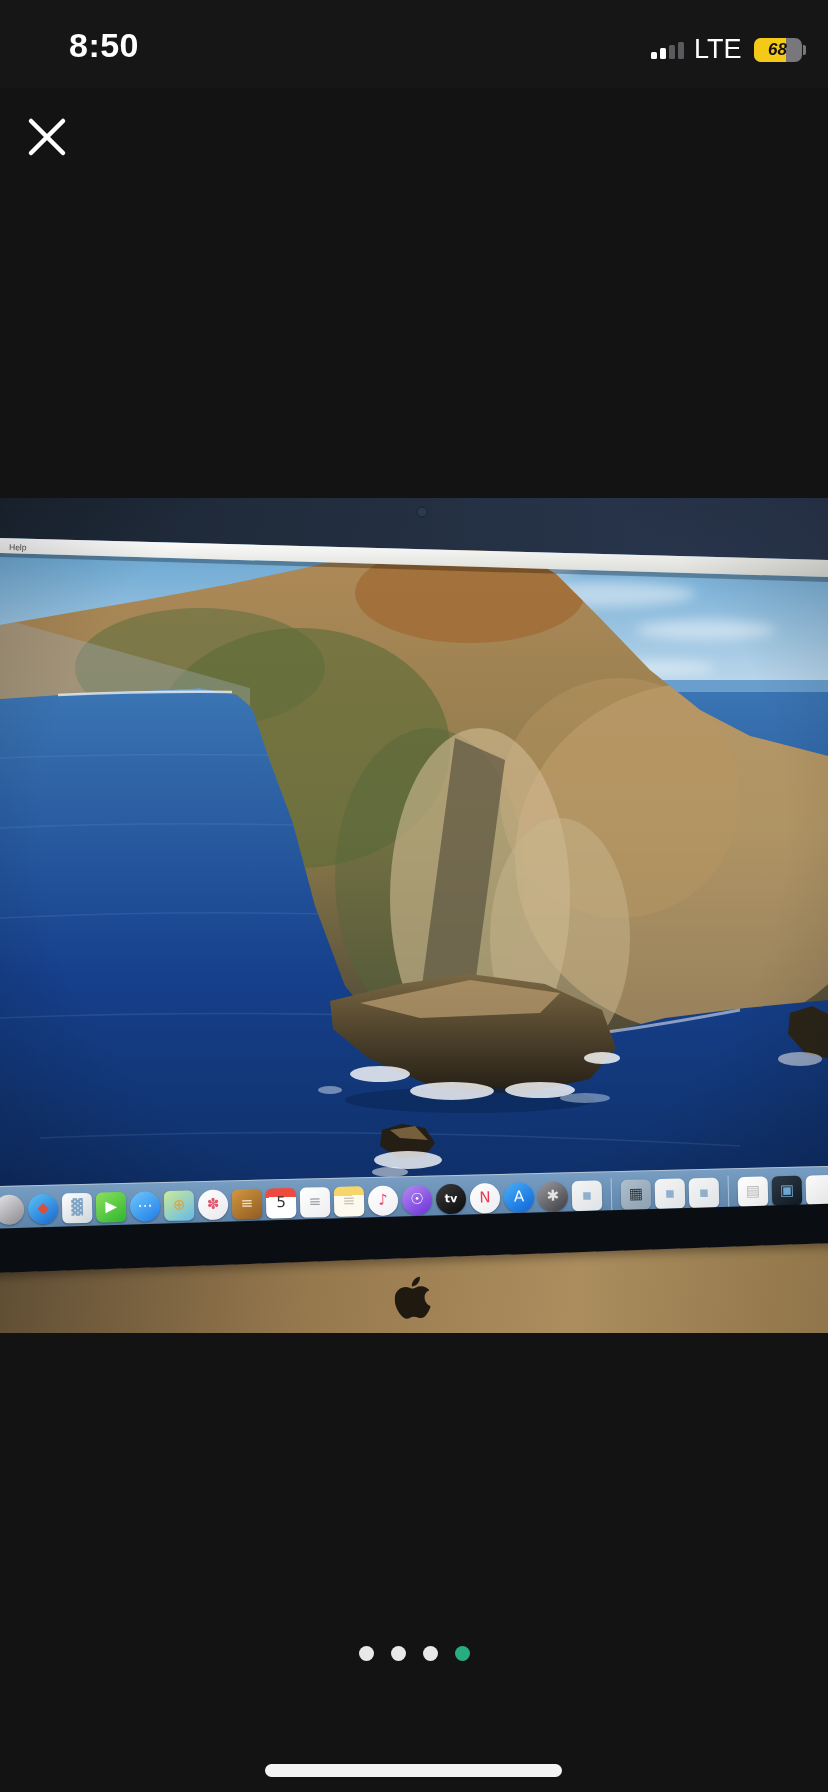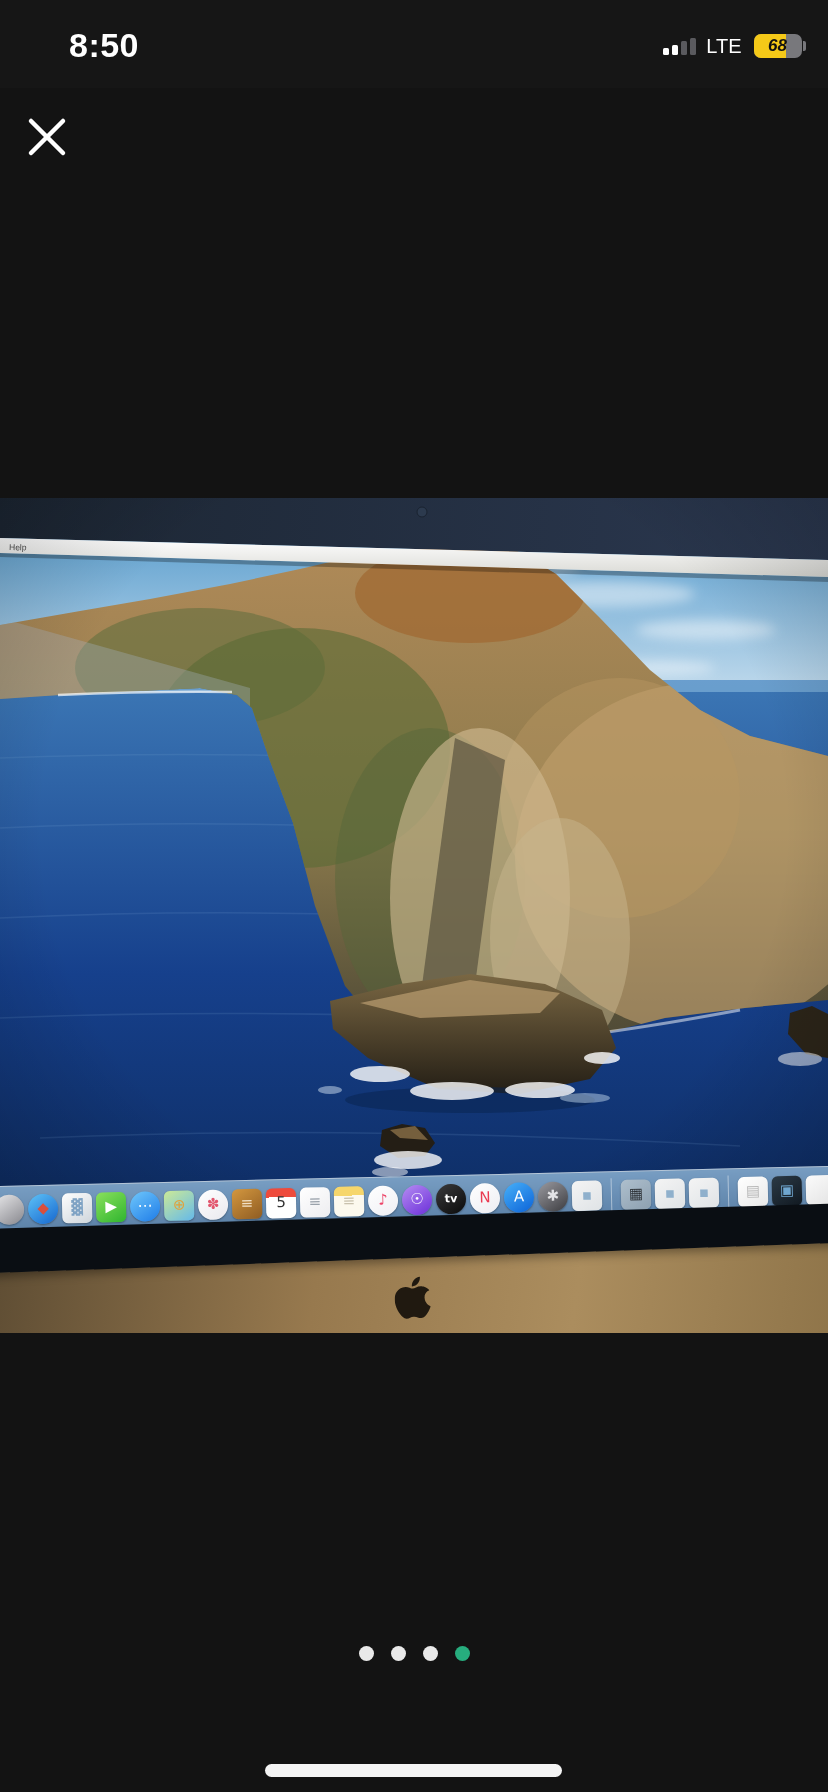--- a/index.html
+++ b/index.html
@@ -6,21 +6,21 @@
   .screen{position:relative;width:828px;height:1792px;background:#131313;overflow:hidden;
           font-family:"Liberation Sans",sans-serif;-webkit-font-smoothing:antialiased;}
 
   
   .statusbar{position:absolute;top:0;left:0;width:828px;height:88px;background:#161616;}
   .time{position:absolute;left:54px;top:26px;width:100px;text-align:center;
         color:#fff;font-size:34px;font-weight:600;letter-spacing:.5px;}
   .sb-right{position:absolute;right:22px;top:34px;display:flex;align-items:center;gap:8px;}
   .sigbars{display:flex;align-items:flex-end;gap:3px;height:18px;}
   .bar{width:6px;border-radius:1.5px;display:inline-block;}
-  .net{color:#fff;font-size:20px;font-weight:400;margin-left:2px;}
+  .net{color:#fff;font-size:27px;font-weight:400;margin-left:2px;}
   .battery{position:relative;display:flex;align-items:center;margin-left:4px;}
   .bat-body{position:relative;width:48px;height:24px;border-radius:7px;background:#78787c;overflow:hidden;font-style:italic;}
   .bat-fill{position:absolute;left:0;top:0;bottom:0;background:#f5c918;}
   .bat-num{position:absolute;inset:0;display:flex;align-items:center;justify-content:center;
            color:#111;font-size:17px;font-weight:700;}
   .bat-cap{width:3px;height:10px;background:#78787c;border-radius:0 2px 2px 0;margin-left:1.5px;}
 
   
   .close-btn{position:absolute;left:22px;top:112px;width:48px;height:48px;cursor:pointer;}
 

